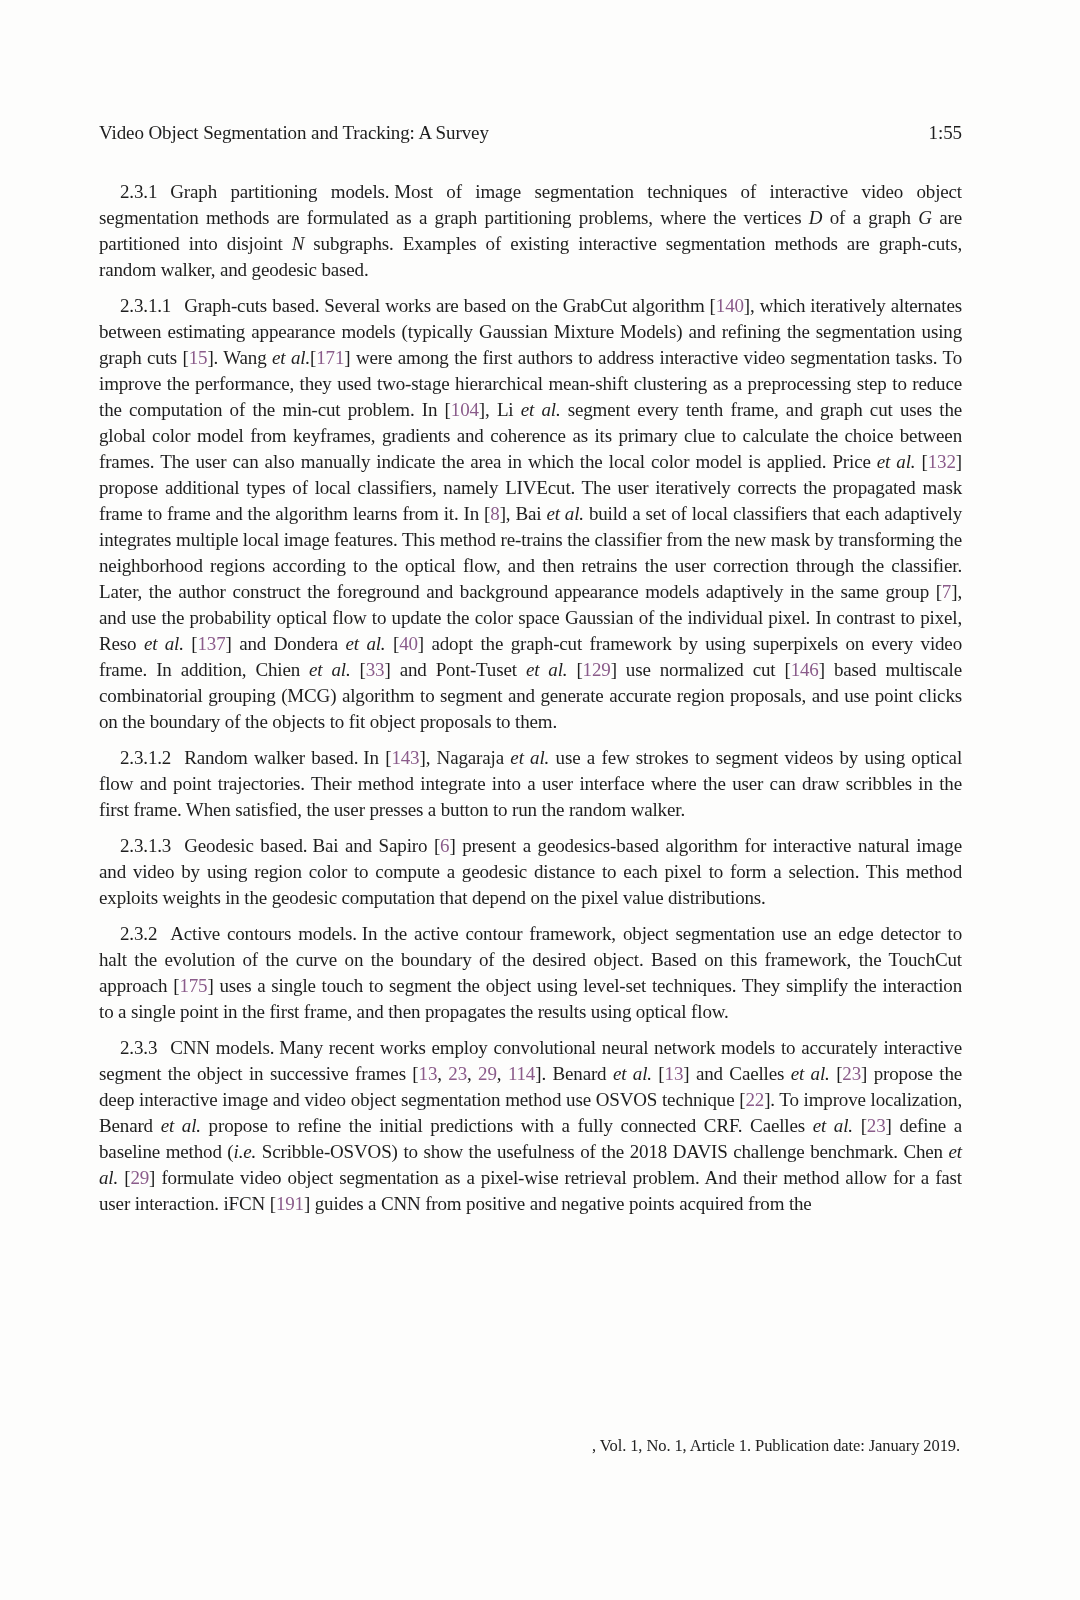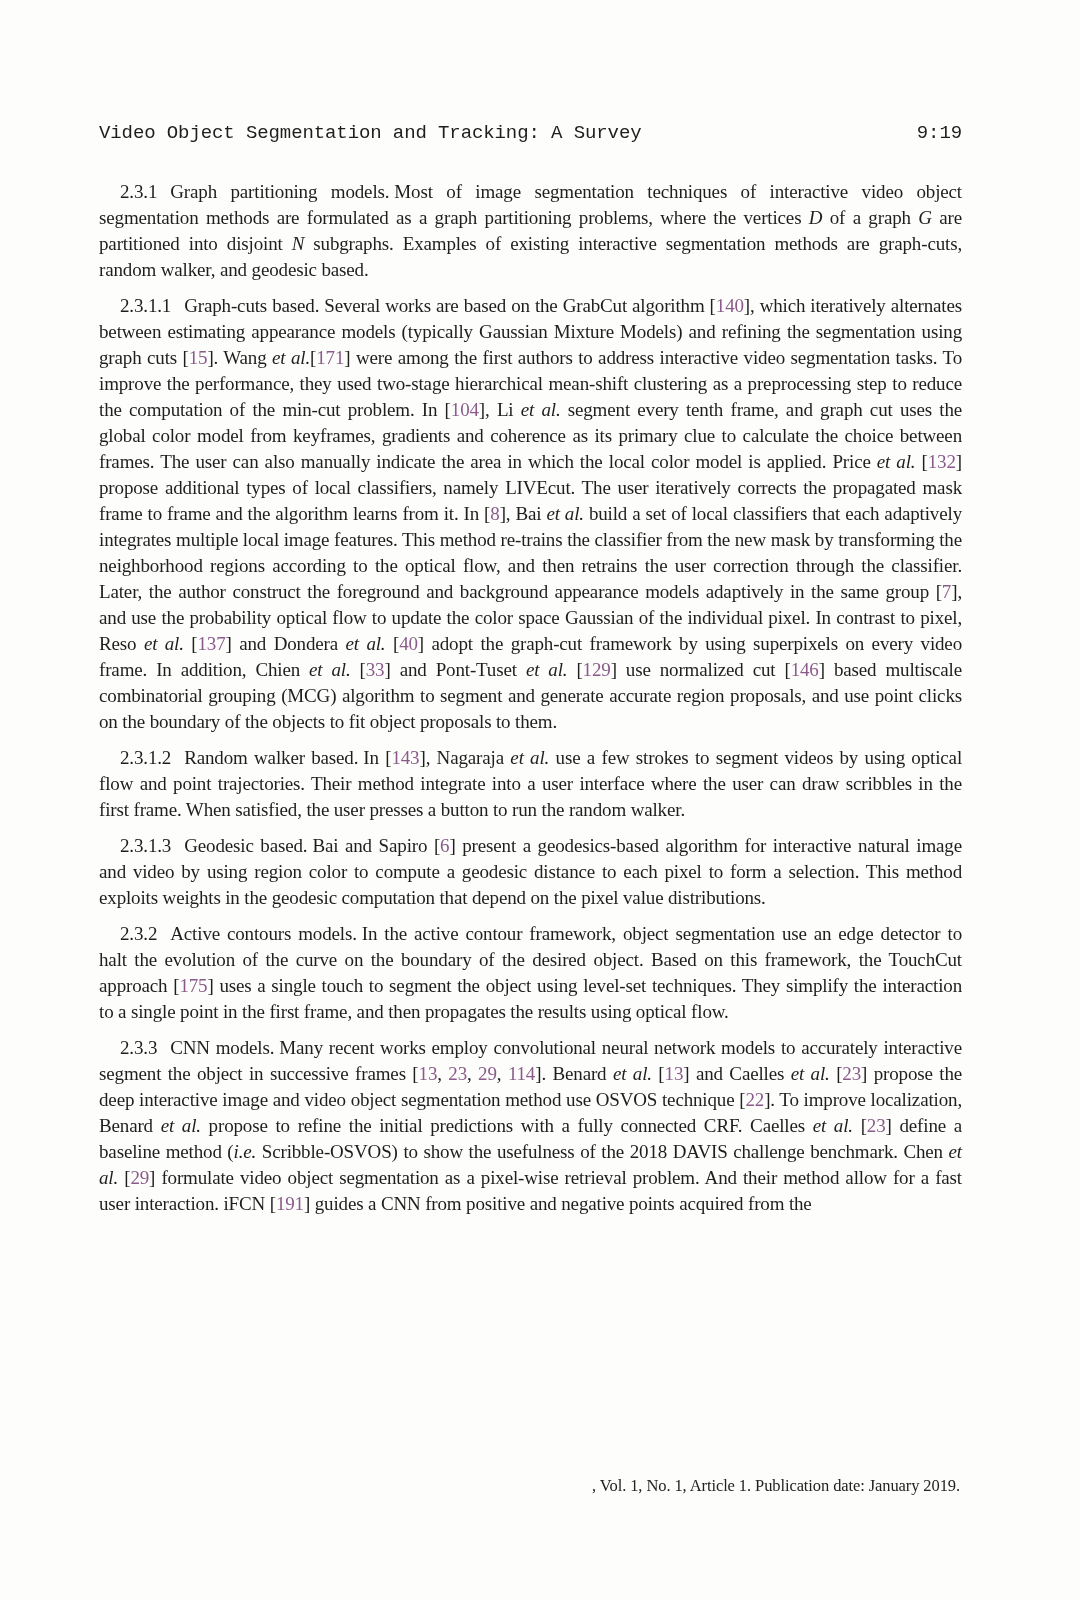--- a/index.html
+++ b/index.html
@@ -12,49 +12,48 @@
     font-family:"Liberation Serif","DejaVu Serif",serif;
     color:#1e1e1e;
     box-sizing:border-box;
     padding:120px 118px 0 99px;
   }
   .hdr{
     display:flex;justify-content:space-between;align-items:baseline;
     font-size:19px;line-height:26px;
     margin-bottom:33px;
     letter-spacing:-0.1px;
-    font-family:Liberation Mono, monospace;
   }
   .body-col{font-size:19px;line-height:26px;letter-spacing:-0.15px;}
   .para{
     text-align:justify;
     text-indent:21px;
     margin:0 0 10px 0;
   }
   .sec-num{margin-right:13px;}
   .sec-head{margin-right:5px;}
   .it{font-style:italic;}
   .cite{color:var(--cite-color,#8a5b8a);}
   .ftr{
     position:absolute;
     left:99px;right:120px;
-    top:1476px;
+    top:1436px;
     text-align:right;
     font-size:16.5px;
     letter-spacing:-0.1px;
     color:#222;
   }
 </style>
 </head>
 <body>
 
 <div class="page">
   <div class="hdr">
     <span>Video Object Segmentation and Tracking: A Survey</span>
-    <span>9:19</span>
+    <span>1:55</span>
   </div>
 
   <div class="body-col">
       <p class="para"><span class="sec-num">2.3.1</span><span class="sec-head">Graph partitioning models.</span><span>Most of image segmentation techniques of interactive video object segmentation methods are formulated as a graph partitioning problems, where the vertices </span><span class="it">D</span><span> of a graph </span><span class="it">G</span><span> are partitioned into disjoint </span><span class="it">N</span><span> subgraphs. Examples of existing interactive segmentation methods are graph-cuts, random walker, and geodesic based.</span></p>
       <p class="para"><span class="sec-num">2.3.1.1</span><span class="sec-head">Graph-cuts based.</span><span>Several works are based on the GrabCut algorithm [</span><span class="cite">140</span><span>], which iteratively alternates between estimating appearance models (typically Gaussian Mixture Models) and refining the segmentation using graph cuts [</span><span class="cite">15</span><span>]. Wang </span><span class="it">et al.</span><span>[</span><span class="cite">171</span><span>] were among the first authors to address interactive video segmentation tasks. To improve the performance, they used two-stage hierarchical mean-shift clustering as a preprocessing step to reduce the computation of the min-cut problem. In [</span><span class="cite">104</span><span>], Li </span><span class="it">et al.</span><span> segment every tenth frame, and graph cut uses the global color model from keyframes, gradients and coherence as its primary clue to calculate the choice between frames. The user can also manually indicate the area in which the local color model is applied. Price </span><span class="it">et al.</span><span> [</span><span class="cite">132</span><span>] propose additional types of local classifiers, namely LIVEcut. The user iteratively corrects the propagated mask frame to frame and the algorithm learns from it. In [</span><span class="cite">8</span><span>], Bai </span><span class="it">et al.</span><span> build a set of local classifiers that each adaptively integrates multiple local image features. This method re-trains the classifier from the new mask by transforming the neighborhood regions according to the optical flow, and then retrains the user correction through the classifier. Later, the author construct the foreground and background appearance models adaptively in the same group [</span><span class="cite">7</span><span>], and use the probability optical flow to update the color space Gaussian of the individual pixel. In contrast to pixel, Reso </span><span class="it">et al.</span><span> [</span><span class="cite">137</span><span>] and Dondera </span><span class="it">et al.</span><span> [</span><span class="cite">40</span><span>] adopt the graph-cut framework by using superpixels on every video frame. In addition, Chien </span><span class="it">et al.</span><span> [</span><span class="cite">33</span><span>] and Pont-Tuset </span><span class="it">et al.</span><span> [</span><span class="cite">129</span><span>] use normalized cut [</span><span class="cite">146</span><span>] based multiscale combinatorial grouping (MCG) algorithm to segment and generate accurate region proposals, and use point clicks on the boundary of the objects to fit object proposals to them.</span></p>
       <p class="para"><span class="sec-num">2.3.1.2</span><span class="sec-head">Random walker based.</span><span>In [</span><span class="cite">143</span><span>], Nagaraja </span><span class="it">et al.</span><span> use a few strokes to segment videos by using optical flow and point trajectories. Their method integrate into a user interface where the user can draw scribbles in the first frame. When satisfied, the user presses a button to run the random walker.</span></p>
       <p class="para"><span class="sec-num">2.3.1.3</span><span class="sec-head">Geodesic based.</span><span>Bai and Sapiro [</span><span class="cite">6</span><span>] present a geodesics-based algorithm for interactive natural image and video by using region color to compute a geodesic distance to each pixel to form a selection. This method exploits weights in the geodesic computation that depend on the pixel value distributions.</span></p>
       <p class="para"><span class="sec-num">2.3.2</span><span class="sec-head">Active contours models.</span><span>In the active contour framework, object segmentation use an edge detector to halt the evolution of the curve on the boundary of the desired object. Based on this framework, the TouchCut approach [</span><span class="cite">175</span><span>] uses a single touch to segment the object using level-set techniques. They simplify the interaction to a single point in the first frame, and then propagates the results using optical flow.</span></p>
       <p class="para"><span class="sec-num">2.3.3</span><span class="sec-head">CNN models.</span><span>Many recent works employ convolutional neural network models to accurately interactive segment the object in successive frames [</span><span class="cite">13</span><span>, </span><span class="cite">23</span><span>, </span><span class="cite">29</span><span>, </span><span class="cite">114</span><span>]. Benard </span><span class="it">et al.</span><span> [</span><span class="cite">13</span><span>] and Caelles </span><span class="it">et al.</span><span> [</span><span class="cite">23</span><span>] propose the deep interactive image and video object segmentation method use OSVOS technique [</span><span class="cite">22</span><span>]. To improve localization, Benard </span><span class="it">et al.</span><span> propose to refine the initial predictions with a fully connected CRF. Caelles </span><span class="it">et al.</span><span> [</span><span class="cite">23</span><span>] define a baseline method (</span><span class="it">i.e.</span><span> Scribble-OSVOS) to show the usefulness of the 2018 DAVIS challenge benchmark. Chen </span><span class="it">et al.</span><span> [</span><span class="cite">29</span><span>] formulate video object segmentation as a pixel-wise retrieval problem. And their method allow for a fast user interaction. iFCN [</span><span class="cite">191</span><span>] guides a CNN from positive and negative points acquired from the</span></p>
     </div>

